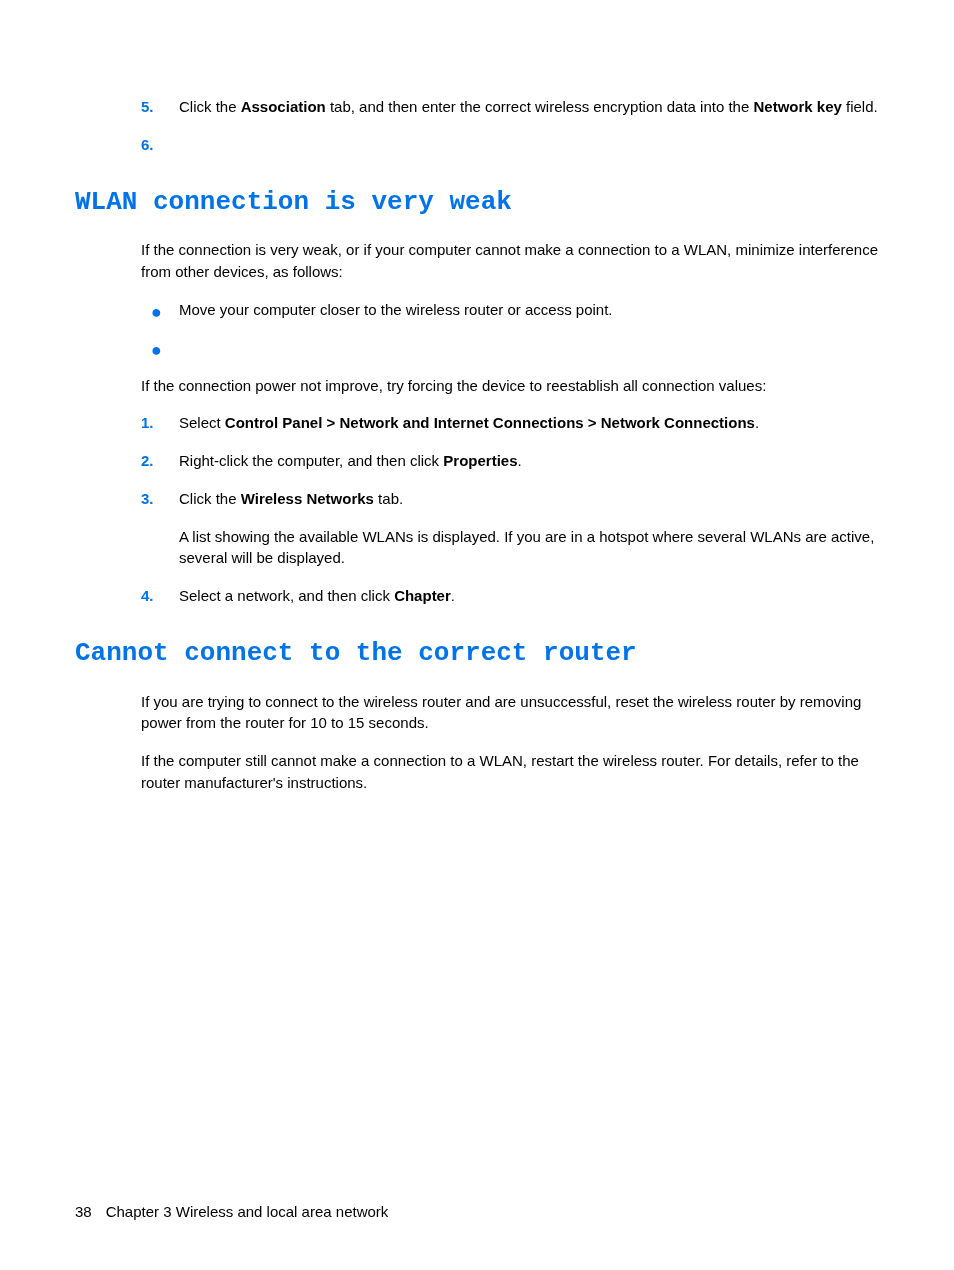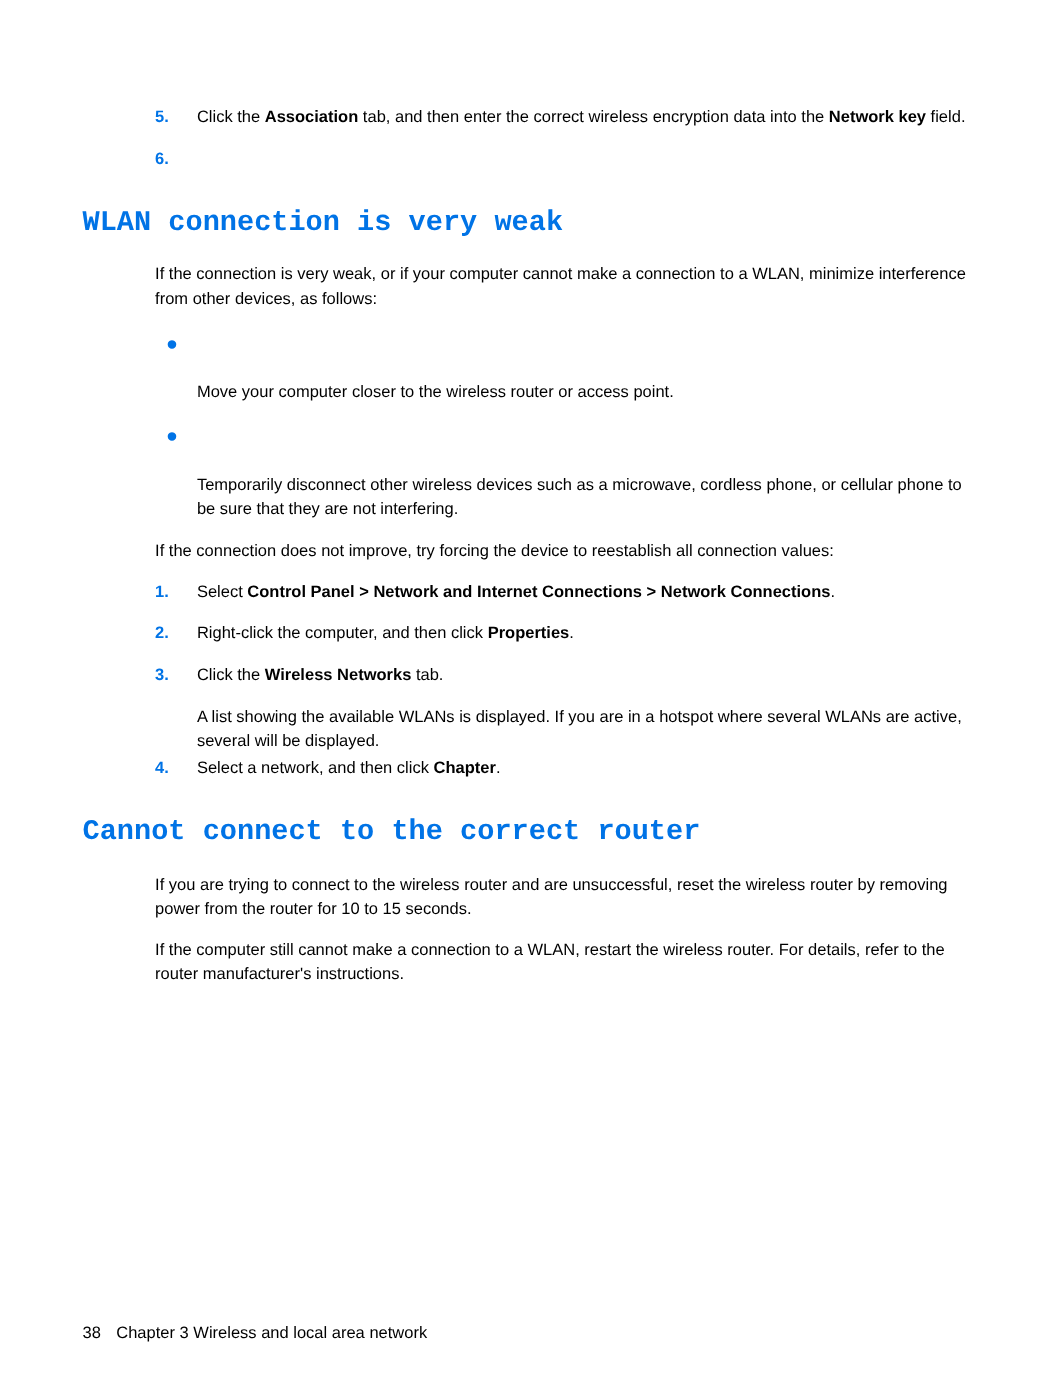--- a/index.html
+++ b/index.html
@@ -34,36 +34,36 @@
       padding-left: 76px;
     }
     .bullet-dot {
       width: 28px;
       flex-shrink: 0;
       color: #0073e6;
       font-size: 18px;
       line-height: 1;
       padding-top: 4px;
     }
-    .bullet-text { flex: 1; margin-top: 47px; }
+    .bullet-text { flex: 1; }
     h2 {
       color: #0073e6;
       font-size: 26px;
       font-weight: bold;
       margin-top: 28px;
       margin-bottom: 18px;
       font-family: Liberation Mono, monospace;
     }
     .para {
       padding-left: 66px;
       margin-bottom: 16px;
     }
     .sub-para {
       padding-left: 104px;
-      margin-bottom: 4px;
+      margin-bottom: 16px;
     }
     .footer {
       position: absolute;
       bottom: 47px;
       left: 75px;
       font-size: 15px;
     }
     .footer .pg { margin-right: 14px; }
     b { font-weight: bold; }
   </style>
@@ -85,24 +85,23 @@
 
   <div class="para">If the connection is very weak, or if your computer cannot make a connection to a WLAN, minimize interference from other devices, as follows:</div>
 
   <div class="bullet-item">
     <div class="bullet-dot">●</div>
     <div class="bullet-text">Move your computer closer to the wireless router or access point.</div>
   </div>
 
   <div class="bullet-item">
     <div class="bullet-dot">●</div>
-    <div class="bullet-text">Temporarily disconnect other wireless devices such as a microwave, cordless phone, or cellular phone to be sure that they are not interfering.</div>
   </div>
 
-  <div class="para">If the connection does not improve, try forcing the device to reestablish all connection values:</div>
+  <div class="para">If the connection power not improve, try forcing the device to reestablish all connection values:</div>
 
   <div class="ol-item">
     <div class="ol-num">1.</div>
     <div class="ol-text"><span>Select </span><b>Control Panel &gt; Network and Internet Connections &gt; Network Connections</b><span>.</span></div>
   </div>
 
   <div class="ol-item">
     <div class="ol-num">2.</div>
     <div class="ol-text"><span>Right-click the computer, and then click </span><b>Properties</b><span>.</span></div>
   </div>

